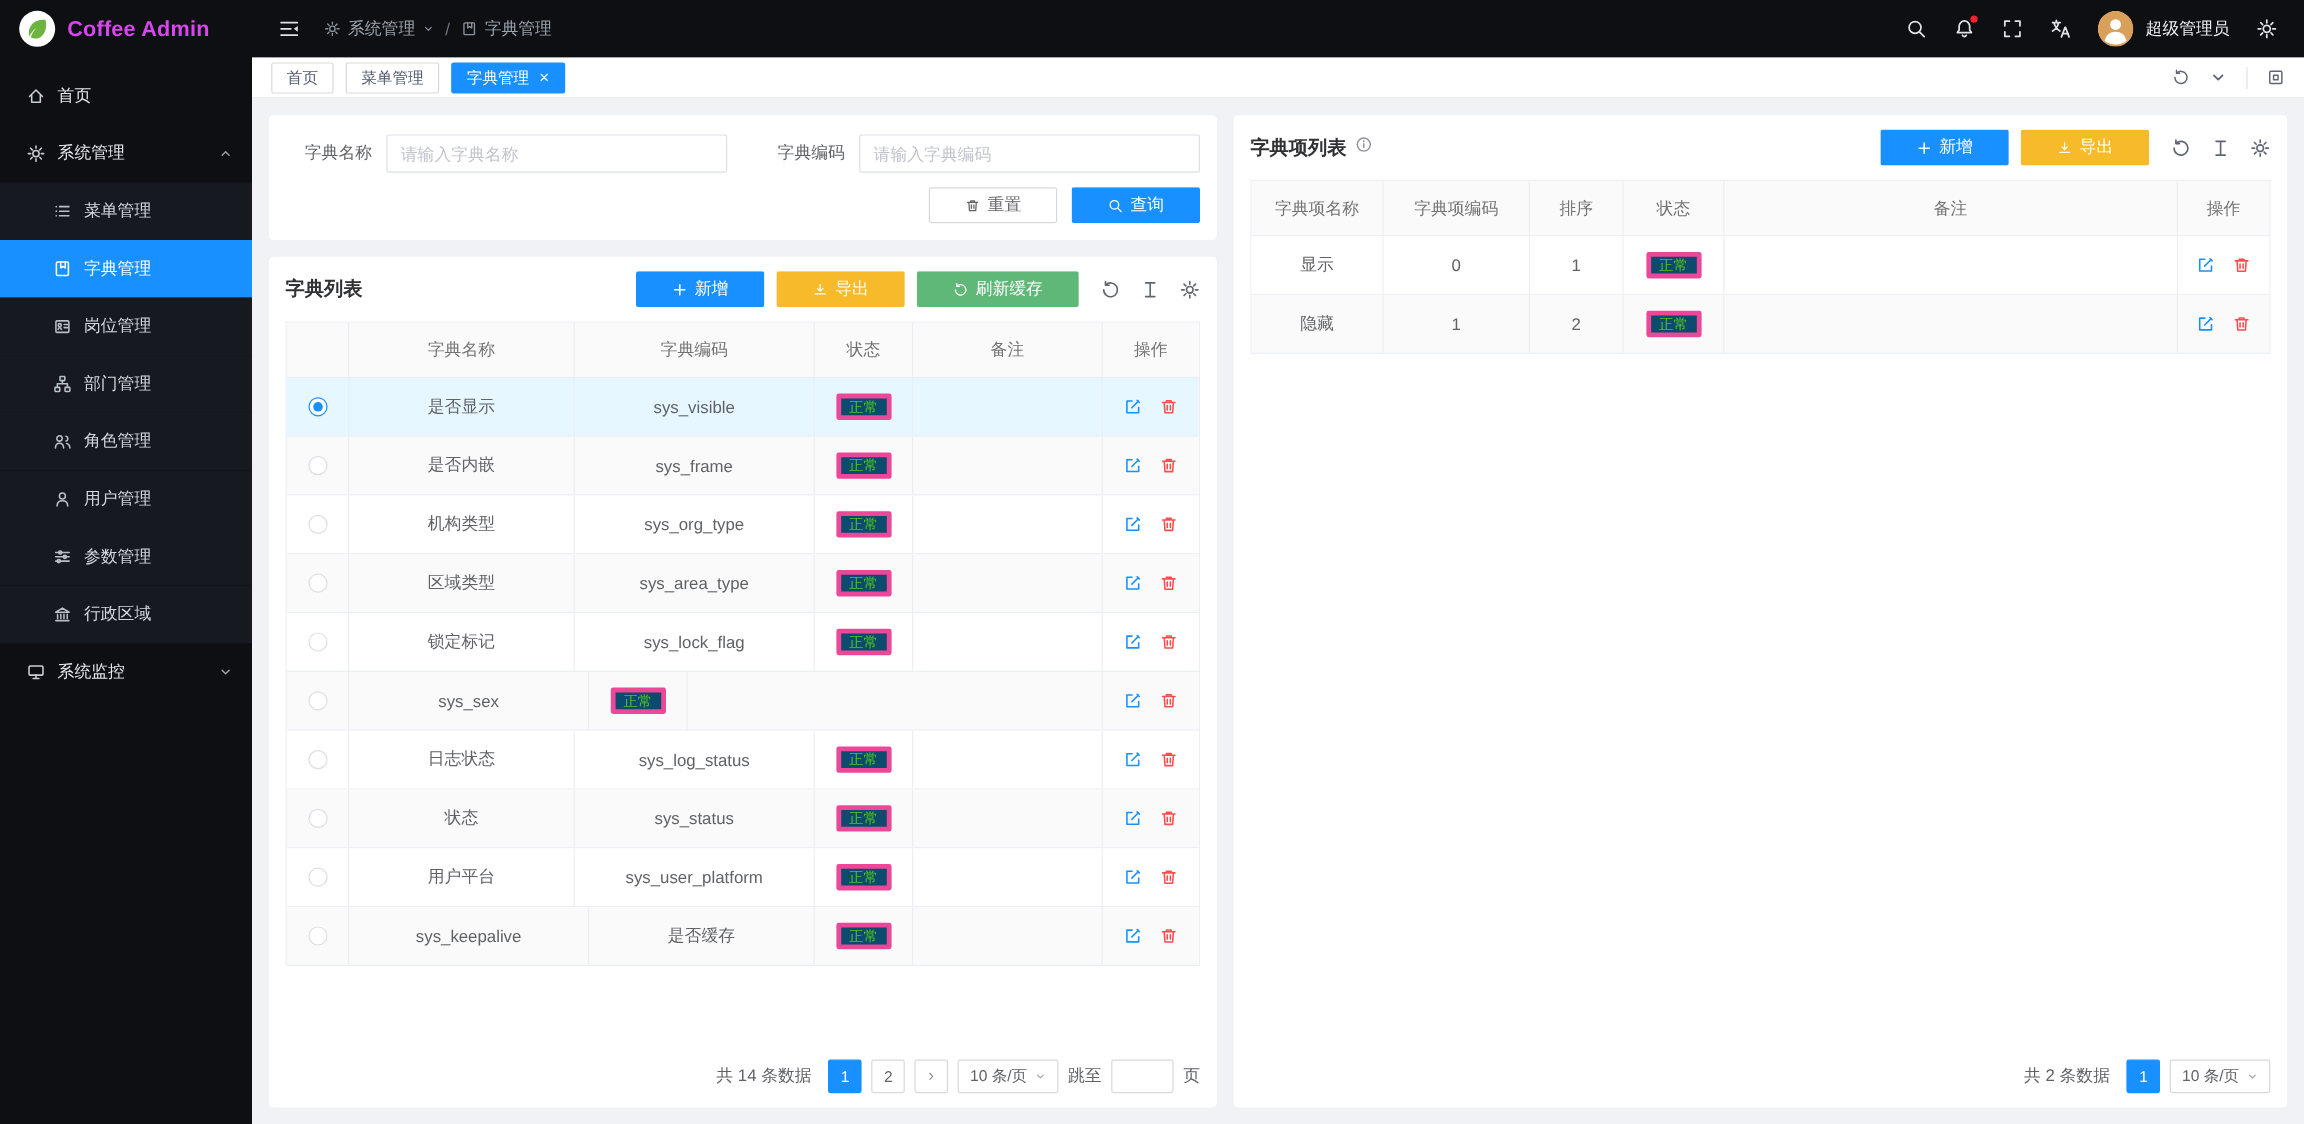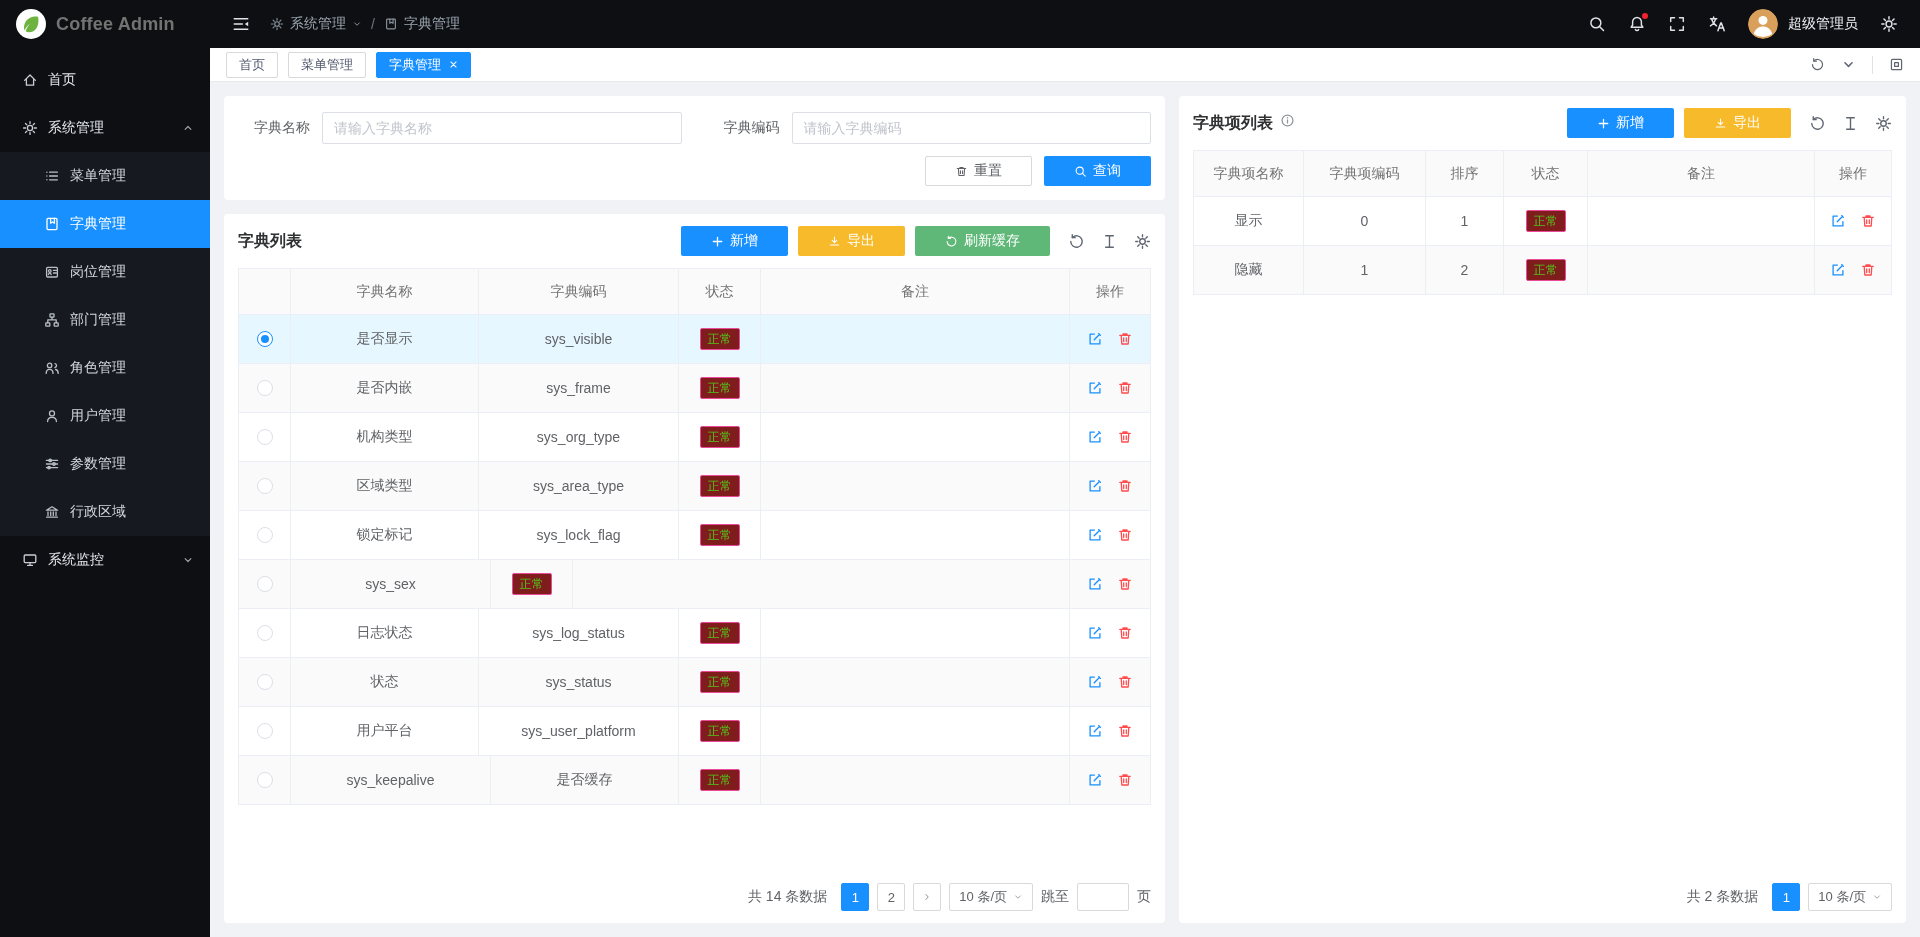--- a/index.html
+++ b/index.html
@@ -11,21 +11,21 @@
   .ic{display:inline-flex;width:16px;height:16px;flex-shrink:0}
   .ic svg{width:100%;height:100%;display:block}
   .ic.sm{width:14px;height:14px}
   .ic.xs{width:10px;height:10px}
 
   
   .sidebar{width:210px;background:#0d0f13;flex-shrink:0;display:flex;flex-direction:column}
   .logo{height:48px;display:flex;align-items:center;gap:10px;padding-left:16px;cursor:pointer}
   .logo-badge{width:30px;height:30px;border-radius:50%;background:#fff;display:flex;align-items:center;justify-content:center}
   .logo-badge .ic{width:20px;height:20px}
-  .logo-text{color:#737373;font-size:18px;font-weight:700;letter-spacing:.2px}
+  .logo-text{color:#d946ef;font-size:18px;font-weight:700;letter-spacing:.2px}
   .menu{flex:1;padding-top:8px;overflow:hidden}
   .side-item{height:48px;display:flex;align-items:center;gap:10px;padding:0 16px 0 22px;color:#e3e6ea;cursor:pointer}
   .side-item .ic{color:#c9ced6}
   .side-item .chev{margin-left:auto;width:12px;height:12px;color:#9aa0a8}
   .side-sub{height:48px;display:flex;align-items:center;gap:10px;padding-left:44px;background:#161a20;color:#d4d8dd;cursor:pointer}
   .side-sub .ic{color:#b9bfc7}
   .side-sub.active{background:#1890ff;color:#fff}
   .side-sub.active .ic{color:#fff}
 
   
@@ -52,21 +52,21 @@
        font-size:13px;color:#515a6e;background:#fff;cursor:pointer;white-space:nowrap}
   .tab.active{background:#1890ff;border-color:#1890ff;color:#fff}
   .tab-close{width:9px;height:9px}
   .tab-ctrls{margin-left:auto;display:flex;align-items:center;gap:16px;color:#5f6670}
   .tab-ctrls .ic{width:15px;height:15px;cursor:pointer}
   .tab-divider{width:1px;height:18px;background:#e0e2e5}
 
   
   .content{flex:1;display:flex;gap:14px;padding:14px;min-height:0}
   .card{background:#fff;border-radius:4px}
-  .left-col{width:941px;flex-shrink:0;display:flex;flex-direction:column;gap:14px;min-height:0}
+  .left-col{width:790px;flex-shrink:0;display:flex;flex-direction:column;gap:14px;min-height:0}
 
   
   .search-card{padding:16px 14px 14px}
   .srow{display:flex;gap:26px}
   .sfield{display:flex;align-items:center;gap:12px;flex:1;min-width:0}
   .sfield label{width:72px;text-align:right;color:#606266;flex-shrink:0}
   .sfield input{flex:1;min-width:0;height:32px;border:1px solid #dcdfe6;border-radius:2px;padding:0 11px;font-size:14px;color:#303133;outline:none;background:#fff}
   .sfield input::placeholder{color:#c0c4cc}
   .sbtns{display:flex;justify-content:flex-end;gap:12px;margin-top:12px}
 
@@ -102,21 +102,21 @@
   
   .dt .c0{width:52px}.dt .c1{width:188px}.dt .c2{width:200px}.dt .c3{width:82px}.dt .c4{flex:1}.dt .c5{width:80px}
   
   .it .c0{width:110px}.it .c1{width:122px}.it .c2{width:78px}.it .c3{width:84px}.it .c4{flex:1}.it .c5{width:76px}
 
   .radio{width:16px;height:16px;border:1px solid #dcdfe6;border-radius:50%;background:#fff;display:inline-block;position:relative;cursor:pointer}
   .radio.checked{border-color:#1890ff}
   .radio.checked::after{content:"";position:absolute;inset:3px;background:#1890ff;border-radius:50%}
 
   .tag{display:inline-flex;align-items:center;height:22px;padding:0 7px;font-size:12px;border-radius:2px}
-  .tag-green{color:#52c41a;background:#7f1d1d;border:1px solid #ec4899}
+  .tag-green{color:#52c41a;background:#0c4a6e;border:4px solid #ec4899}
 
   .ops{gap:14px}
   .op{cursor:pointer}
   .op-edit{color:#1890ff}
   .op-del{color:#ff4d4f}
 
   .spacer{flex:1}
 
   
   .pager{display:flex;align-items:center;justify-content:flex-end;gap:8px;padding-top:12px;color:#606266;flex-shrink:0}

